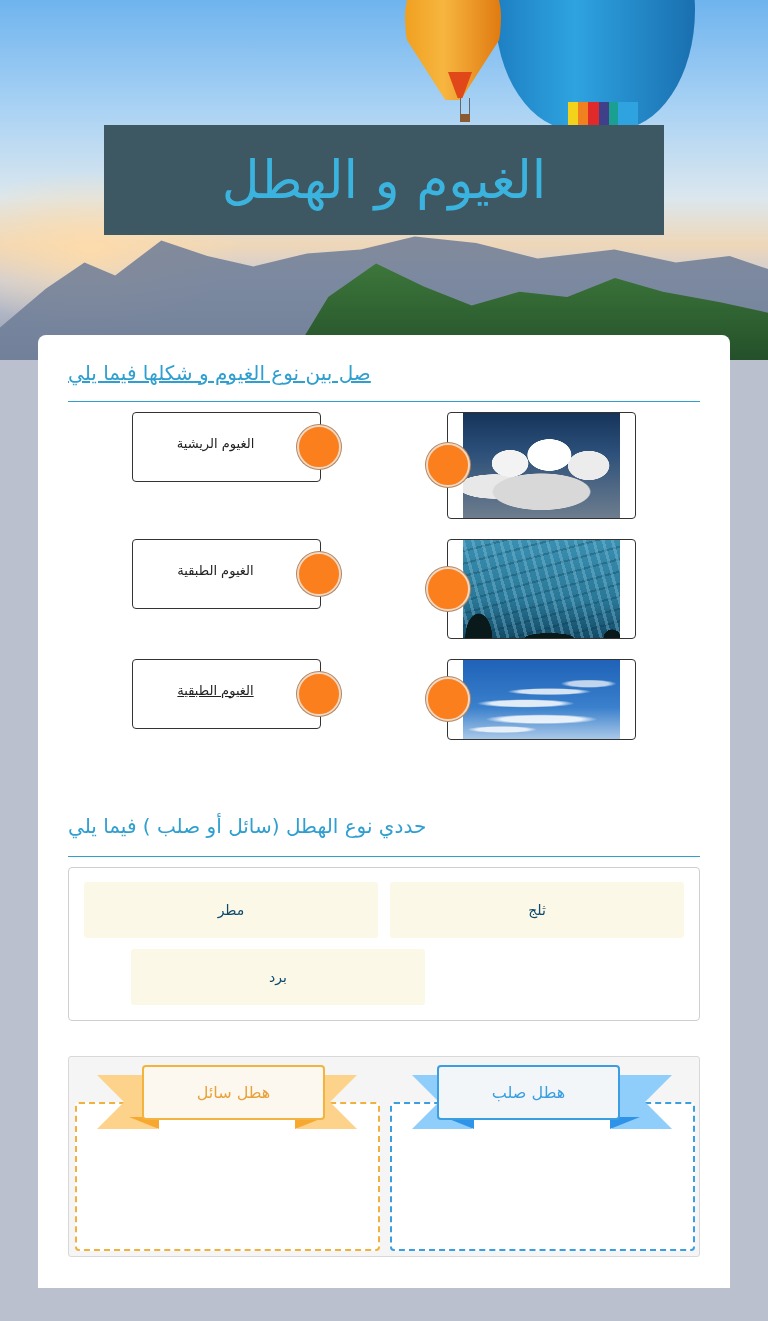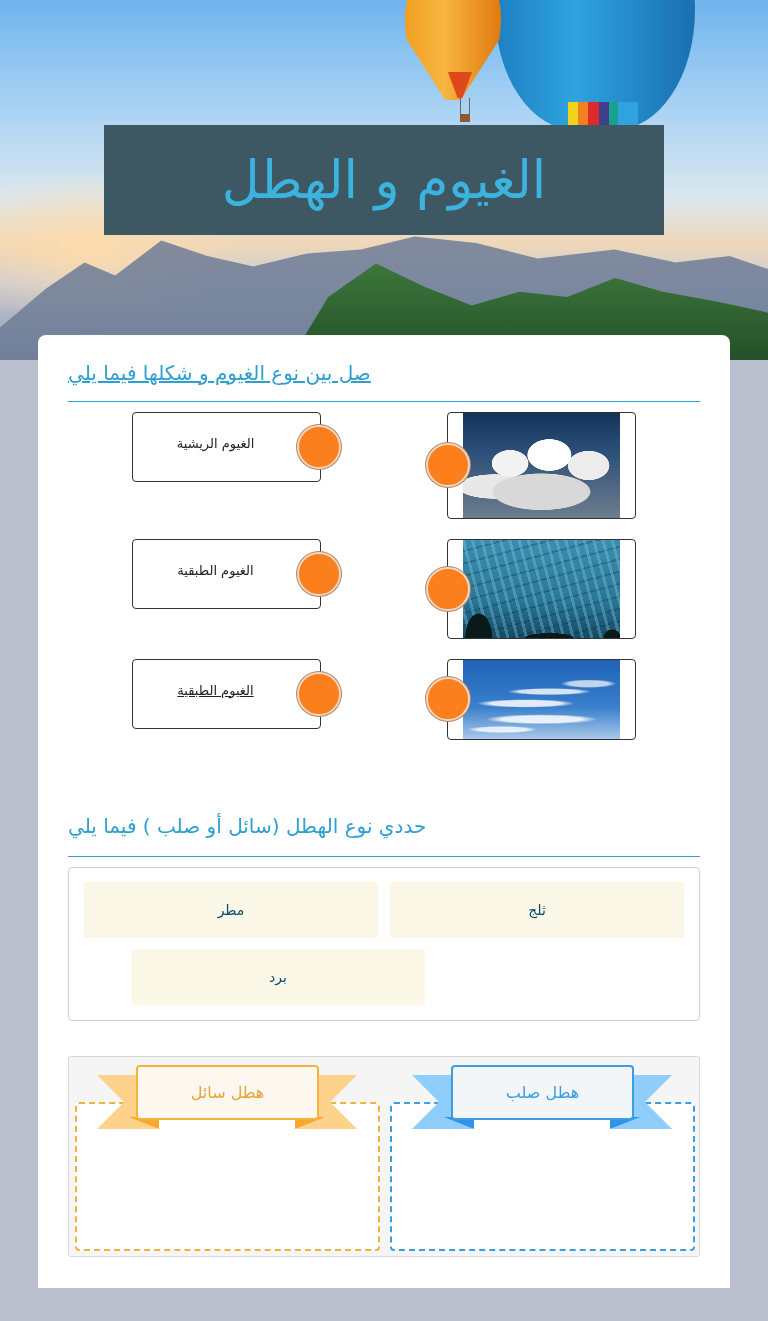--- a/index.html
+++ b/index.html
@@ -223,23 +223,23 @@
     <div class="chip" style="left:15px; top:81px;margin-left:47px;">برد</div>
   </div>
 
   <div class="buckets">
 
     <div class="bucket liquid"></div>
     <div class="ribbon-tail left" style="left:28px; background:#fdd28a;"></div>
     <div class="ribbon-tail right" style="left:228px; background:#fdd28a;"></div>
     <div class="ribbon-fold left" style="left:60px; background:#f7a830;"></div>
     <div class="ribbon-fold right" style="left:226px; background:#f7a830;"></div>
-    <div class="ribbon-label liquid" style="left:67px;">هطل سائل</div>
+    <div class="ribbon-label liquid" style="left:73px;">هطل سائل</div>
 
     <div class="bucket solid"></div>
     <div class="ribbon-tail left" style="left:343px; background:#8fcdfa;"></div>
     <div class="ribbon-tail right" style="left:543px; background:#8fcdfa;"></div>
     <div class="ribbon-fold left" style="left:375px; background:#2f94e8;"></div>
     <div class="ribbon-fold right" style="left:541px; background:#2f94e8;"></div>
-    <div class="ribbon-label solid" style="left:382px;">هطل صلب</div>
+    <div class="ribbon-label solid" style="left:368px;">هطل صلب</div>
   </div>
 
 </div>
 
 </body></html>

